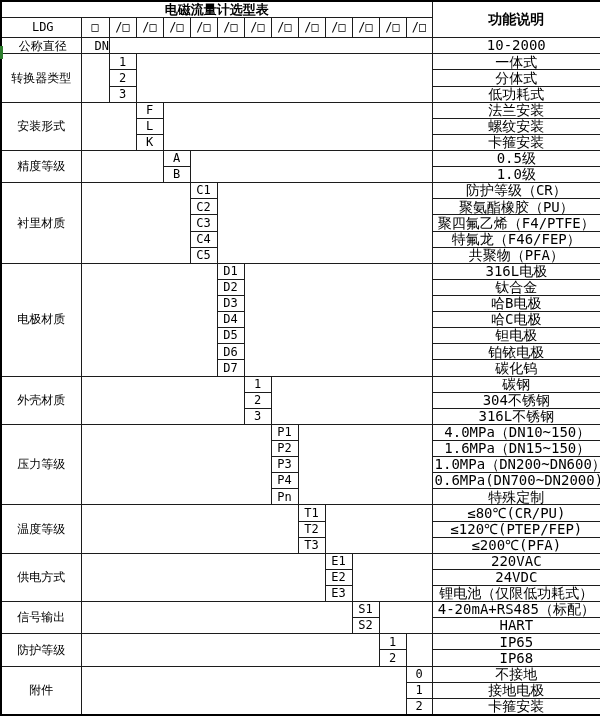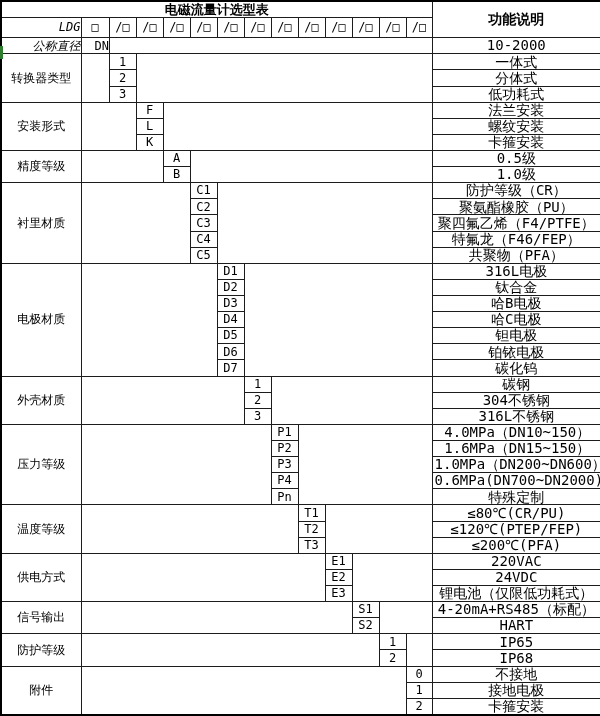--- a/index.html
+++ b/index.html
@@ -15,21 +15,21 @@
   td{
     border:1px solid #1c1c1c;padding:0;margin:0;
     font-size:12px;line-height:1.05;text-align:center;vertical-align:middle;
     overflow:hidden;white-space:nowrap;height:15px;
   }
   td.title{font-weight:bold;font-size:13px;}
   td.fn{font-weight:bold;font-size:14px;}
   tr.r-title{height:14px;}
   tr.r-ldg{height:20px;}
   td.lbl{font-size:12px;}
-  td.lbl-left{text-align:right;padding-left:3px;font-style:italic;}
+  td.lbl-left{text-align:center;padding-left:3px;}
   td.code{font-size:12px;}
   td.code-left{text-align:left;padding-left:13px;}
   td.desc{font-size:14px;}
   td.left{text-align:center;padding-left:2px;}
   td.box{font-size:12px;}
   .green-mark{
     position:absolute;left:0;top:46px;width:3px;height:13px;
     background:#2e7d2e;z-index:5;
   }
 </style>

